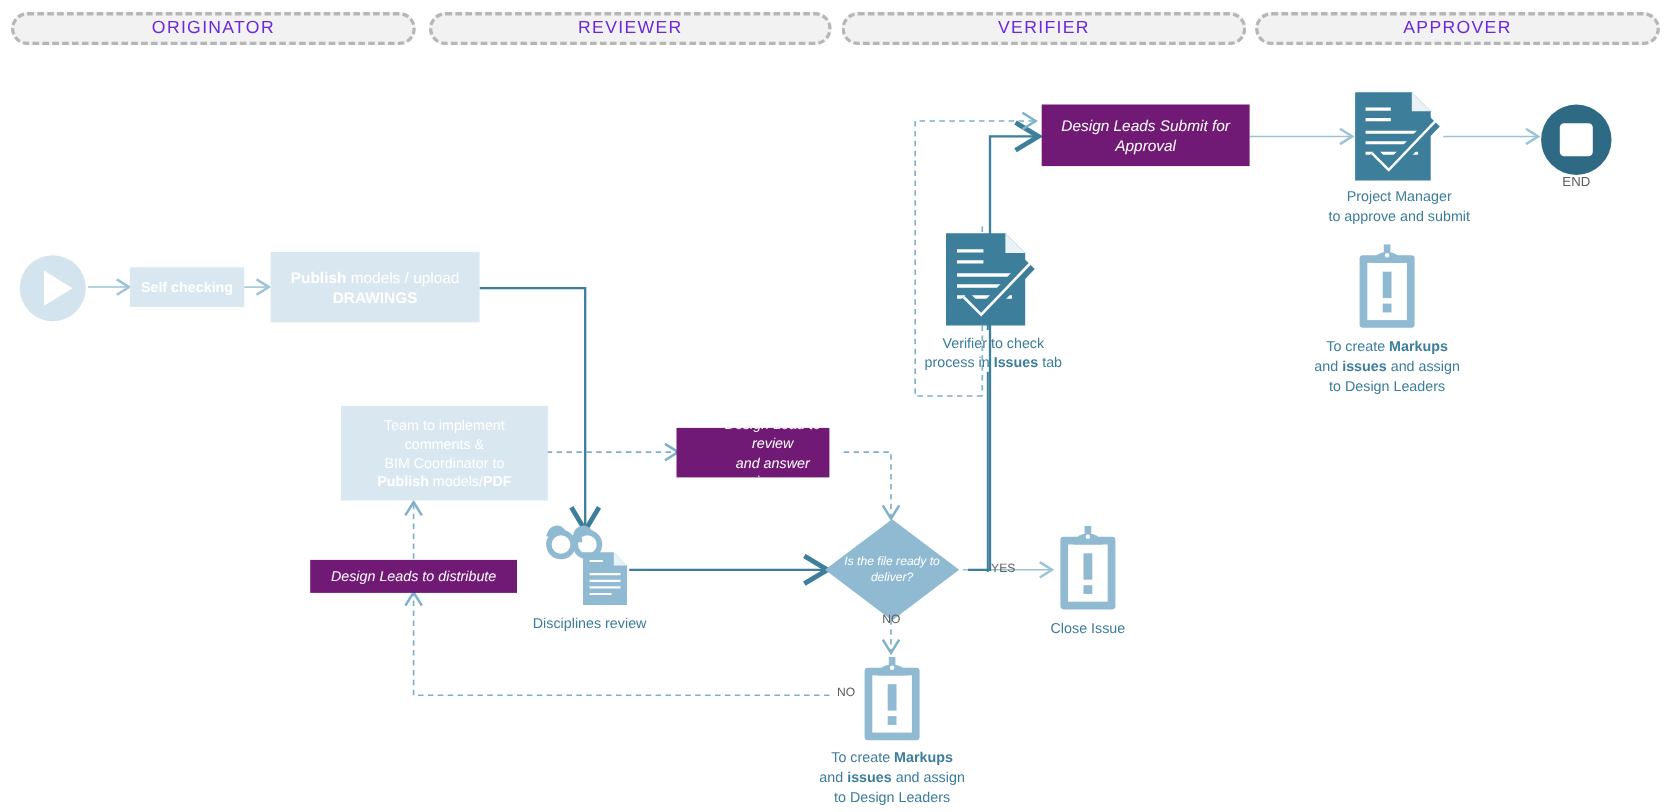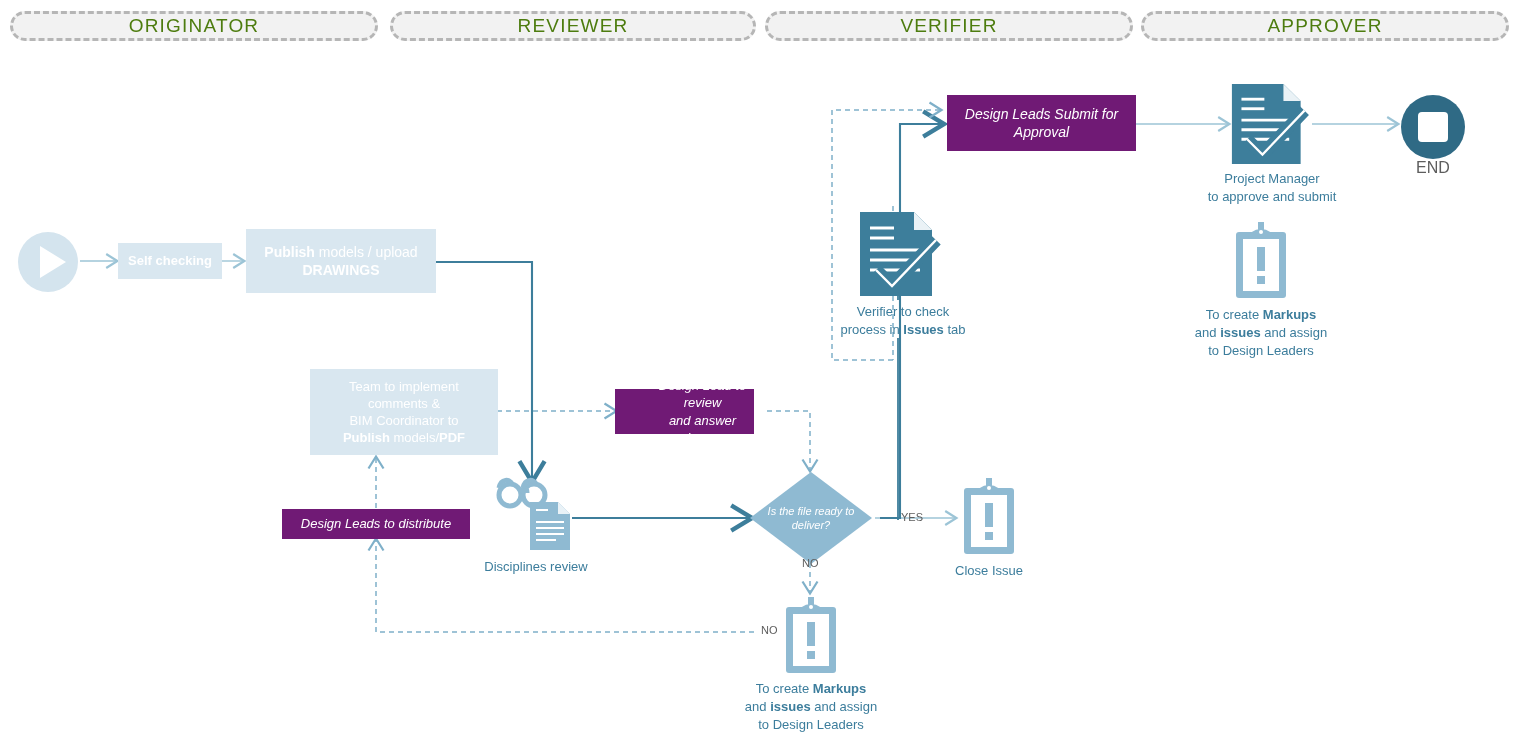--- a/index.html
+++ b/index.html
@@ -3,21 +3,21 @@
 <meta charset="utf-8">
 <style>
   html,body{margin:0;padding:0;background:#ffffff;}
   body{width:1516px;height:738px;font-family:"Liberation Sans",sans-serif;overflow:hidden;}
   #stage{position:relative;width:1516px;height:738px;}
   svg#wires{position:absolute;left:0;top:0;width:1516px;height:738px;pointer-events:none;}
 
   
   .lane{position:absolute;height:30px;background:#f2f2f2;border:3px dashed #b6b6b6;
         border-radius:16px;display:flex;align-items:center;justify-content:center;box-sizing:border-box;}
-  .lane span{font-size:19px;letter-spacing:1.2px;color:#4d7c0f;}
+  .lane span{font-size:16px;letter-spacing:1.2px;color:#6d28d9;}
 
   
   .box{position:absolute;display:flex;align-items:center;justify-content:center;
        text-align:center;color:#ffffff;box-sizing:border-box;line-height:1.32;}
   .box.light{background:#d9e7f0;}
   .box.mid{background:#701a75;font-style:italic;}
   .box .t{padding:0 6px;}
   .b{font-weight:bold;}
 
   
@@ -266,21 +266,21 @@
     </svg>
   </div>
   <div class="cap" style="left:1182px;top:170px;width:180px;">
     <span>Project Manager</span><br>
     <span>to approve and submit</span>
   </div>
 
   <div class="circ end" style="left:1401px;top:95px;width:64px;height:64px;">
     <div class="sq"></div>
   </div>
-  <div class="cap" style="left:1393px;top:157px;width:80px;color:#5d5d5d;font-size:16px;">
+  <div class="cap" style="left:1393px;top:157px;width:80px;color:#5d5d5d;font-size:12px;">
     <span>END</span>
   </div>
 
   <div class="icon" style="left:1232px;top:222px;width:58px;height:78px;">
     <svg width="58" height="78" viewBox="0 0 58 78">
       <rect x="4" y="10" width="50" height="66" rx="3" fill="#8fbad2"></rect>
       <rect x="11" y="17" width="36" height="52" fill="#ffffff"></rect>
       <path d="M16,17 a13,10 0 0 1 26,0 Z" fill="#8fbad2"></path>
       <rect x="26" y="0" width="6" height="10" fill="#8fbad2"></rect>
       <circle cx="29" cy="10" r="2" fill="#ffffff"></circle>

